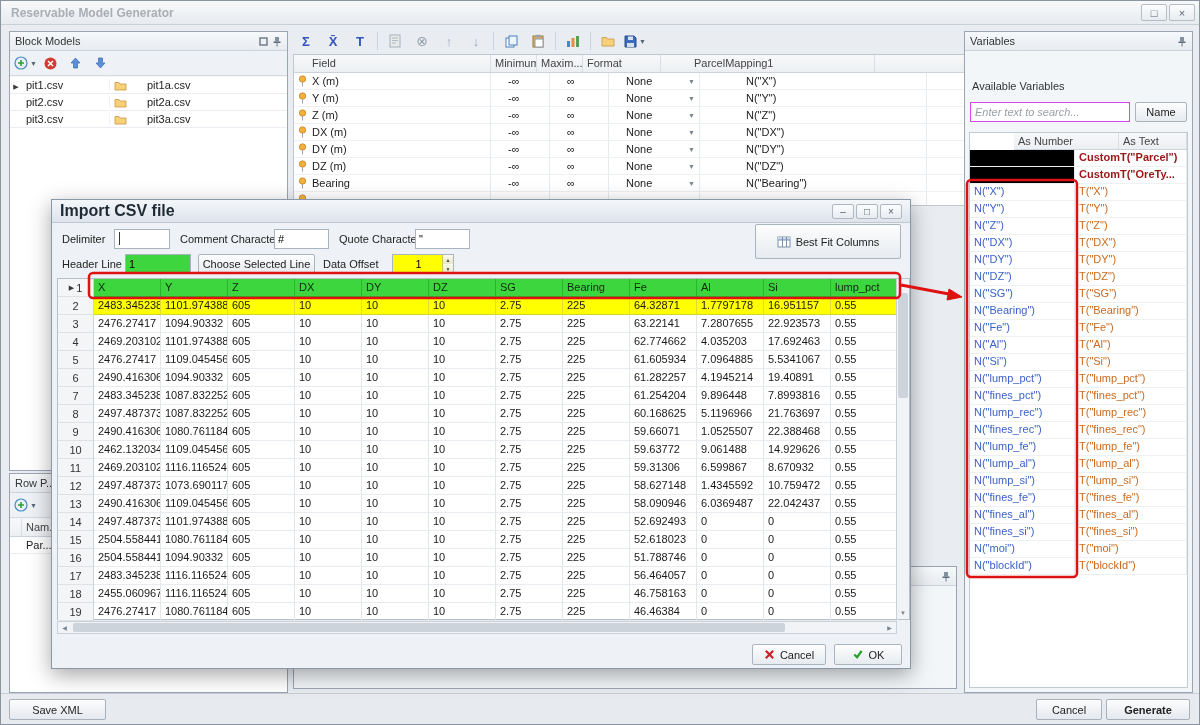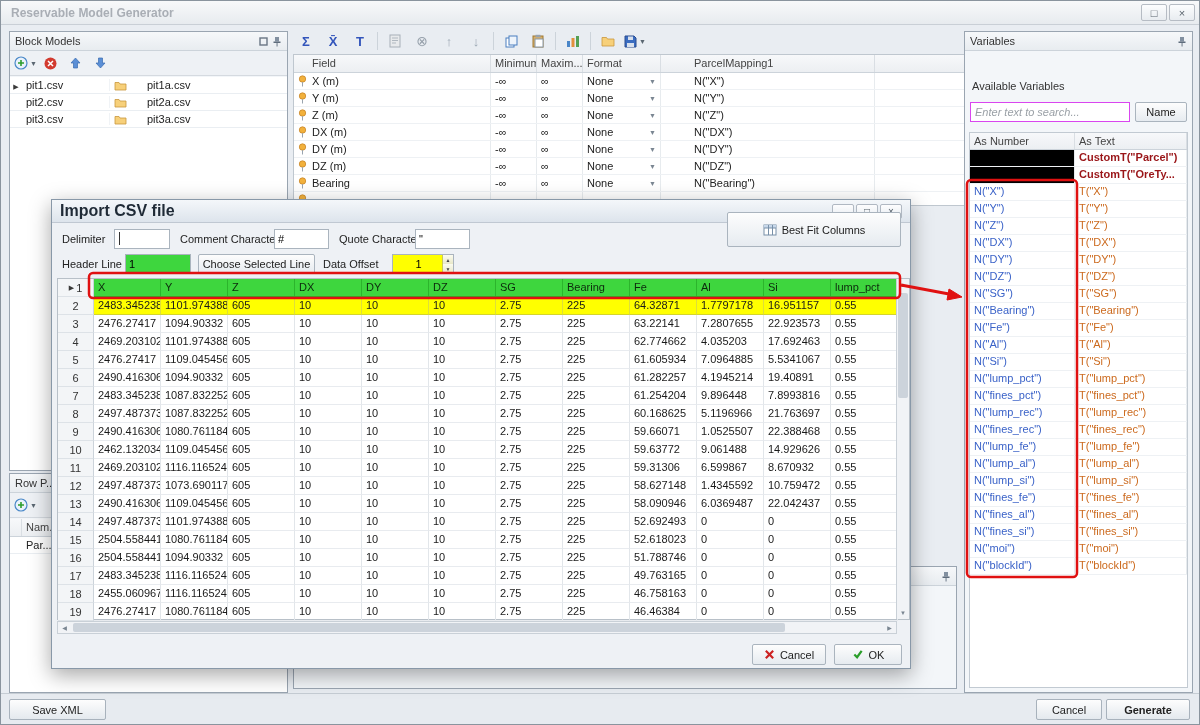--- a/index.html
+++ b/index.html
@@ -49,39 +49,39 @@
   .gly-b { color:#3355bb; font-weight:700; font-size:13px; }
   .gly-g { color:#98a2ac; font-size:14px; }
   .gly-a { color:#9aa6b2; font-size:13px; font-weight:700; }
 
   
   .field-table { position:absolute; left:292px; top:53px; width:788px; height:152px;
     background:#fff; border:1px solid #bfc7cf; overflow:hidden; }
   .ft-hd { display:flex; height:18px; background:linear-gradient(#f7f8fa,#eceff2); border-bottom:1px solid #ccd3da; color:#444; }
   .ft-h { padding:2px 4px; border-right:1px solid #d9dee3; overflow:hidden; white-space:nowrap; }
   .w-field{width:197px;} .w-min{width:46px;} .w-max{width:46px;} .w-fmt{width:78px;} .w-map{width:185px;margin-left:29px;} .w-fill{flex:1;}
-  .ft-row { display:flex; height:17px; border-bottom:1px solid #eef1f4; align-items:center; }
+  .ft-row { display:flex; height:17px; border-bottom:1px solid #eef1f4; align-items:center;gap:13px; }
   .ft-c { padding:0 4px; border-right:1px solid #e7ebee; height:100%; display:flex; align-items:center; overflow:hidden; white-space:nowrap; }
   .ft-field { gap:5px; }
   .ft-fmt { justify-content:space-between; }
   .fmt-arrow { font-size:7px; color:#7a8692; }
 
   
   .vars-panel { left:963px; top:30px; width:229px; height:662px; }
   .cv-btn { position:absolute; left:4px; right:4px; top:23px; height:20px; border:1px solid #b0bac4; border-radius:2px;
     background:linear-gradient(#fdfeff,#e8eef5); display:flex; align-items:center; justify-content:center; }
   .cv-btn .cv-ic { position:absolute; left:6px; top:4px; }
   .avail-label { position:absolute; left:7px; top:48px; color:#333; }
   .search-row { position:absolute; left:5px; right:5px; top:70px; height:21px; display:flex; gap:5px; }
   .search-input { flex:1; height:20px; border:1px solid #d946ef; padding:0 4px; font:11px "Liberation Sans",sans-serif; }
   .search-input::placeholder { color:#9aa0a6; font-style:italic; }
   .clear-btn { width:52px; height:20px; border:1px solid #aab4be; border-radius:2px;
     background:linear-gradient(#fdfdfd,#e6ebf0); font-size:11px; color:#222; }
   .var-grid { position:absolute; left:4px; right:4px; top:100px; bottom:4px; background:#fff; border:1px solid #c2cad2; overflow:hidden; }
-  .vg-hd { display:flex; height:17px; background:linear-gradient(#f7f8fa,#eceff2); border-bottom:1px solid #ccd3da; color:#444; }
+  .vg-hd { display:flex; height:17px; background:linear-gradient(#f7f8fa,#eceff2); border-bottom:1px solid #ccd3da; color:#444;margin-left:44px; }
   .vh { padding:2px 4px; border-right:1px solid #d9dee3; }
   .vw-num { width:105px; } .vw-txt { flex:1; }
   .var-row { display:flex; height:17px; border-bottom:1px solid #eef1f4; }
   .var-c { padding:1px 4px; border-right:1px solid #e7ebee; overflow:hidden; white-space:nowrap; }
   .vc-num { width:105px; color:#3a62c8; }
   .vc-txt { flex:1; color:#cc6a1e; }
   .vc-black { background:#000; }
   .vc-custom { color:#9a1518; font-weight:700; }
 
   
@@ -632,21 +632,21 @@
     <span class="fl" style="left:10px;top:33px">Delimiter</span>
     <span class="inp-wrap" style="left:62px;top:29px;width:56px">
       <input class="finp" style="left: 0px; top: 0px; width: 56px;" value="">
       <span class="caret"></span>
     </span>
     <span class="fl" style="left:128px;top:33px">Comment Character</span>
     <input class="finp" style="left: 222px; top: 29px; width: 55px;" value="#">
     <span class="fl" style="left:287px;top:33px">Quote Character</span>
     <input class="finp" style="left: 363px; top: 29px; width: 55px;" value="&quot;">
 
-    <div class="dbtn" style="right:9px;top:12px;width:174px;height:35px">
+    <div class="dbtn" style="right:9px;top:24px;width:146px;height:35px">
       <svg width="14" height="12">
           <rect x="1" y="1" width="12" height="10" fill="#fff" stroke="#7890a8"></rect>
           <rect x="1" y="1" width="12" height="3" fill="#c8d8ea"></rect>
           <path d="M1 4h12M5.5 1v10M9.5 1v10" stroke="#7890a8"></path>
         </svg>
       <span>Best Fit Columns</span>
     </div>
 
     <span class="fl" style="left:10px;top:58px">Header Line</span>
     <input class="finp green-inp" style="left: 73px; top: 54px; width: 66px;" value="1">
@@ -914,21 +914,21 @@
           <div class="g-row">
           <div class="g-num">17</div>
           <div class="g-cell">2483.345238</div>
           <div class="g-cell">1116.116524</div>
           <div class="g-cell">605</div>
           <div class="g-cell">10</div>
           <div class="g-cell">10</div>
           <div class="g-cell">10</div>
           <div class="g-cell">2.75</div>
           <div class="g-cell">225</div>
-          <div class="g-cell">49.763165</div>
+          <div class="g-cell">56.464057</div>
           <div class="g-cell">0</div>
           <div class="g-cell">0</div>
           <div class="g-cell">0.55</div>
         </div>
           <div class="g-row">
           <div class="g-num">18</div>
           <div class="g-cell">2455.060967</div>
           <div class="g-cell">1116.116524</div>
           <div class="g-cell">605</div>
           <div class="g-cell">10</div>

